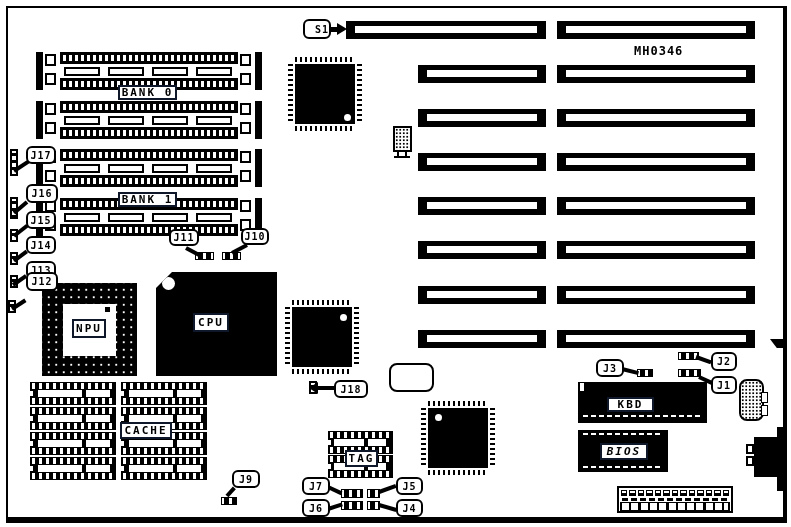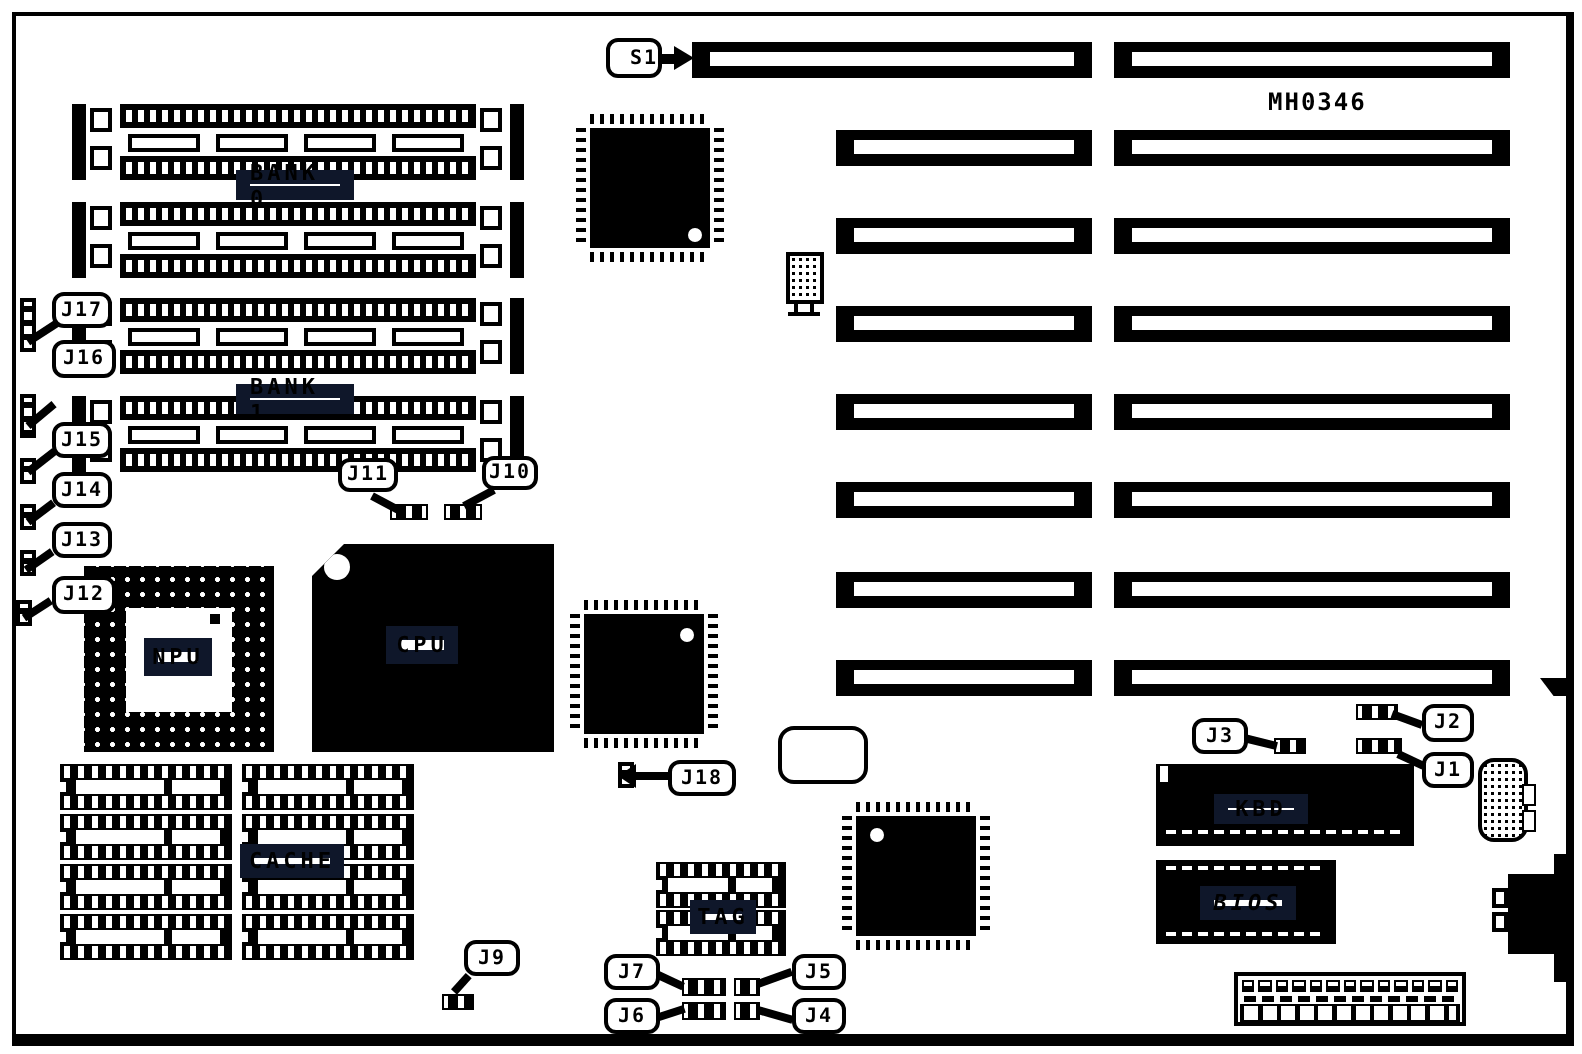--- a/index.html
+++ b/index.html
@@ -32,21 +32,21 @@
   
   .qfp{position:absolute;width:74px;height:74px;z-index:10;}
   .qbody{position:absolute;left:7px;top:7px;width:60px;height:60px;background:#000;}
   .qh{position:absolute;height:5px;background:repeating-linear-gradient(90deg,#000 0 2px,transparent 2px 5px);}
   .qv{position:absolute;width:5px;background:repeating-linear-gradient(180deg,#000 0 2px,transparent 2px 5px);}
   .qdot{position:absolute;width:7px;height:7px;border-radius:50%;background:#fff;}
   
   .callout{position:absolute;background:#fff;border:2px solid #000;border-radius:6px;
            font:bold 10px "DejaVu Sans Mono",monospace;letter-spacing:1px;
            display:flex;align-items:center;justify-content:center;z-index:30;box-sizing:border-box;}
-  .chiplabel{position:absolute;background:#fff;border:7px solid #0f172a;
+  .chiplabel{position:absolute;background:#fff;border:2px solid #0f172a;
            font:bold 11px "DejaVu Sans Mono",monospace;letter-spacing:2px;
            display:flex;align-items:center;justify-content:center;z-index:32;box-sizing:border-box;}
   .tail{position:absolute;height:4px;background:#000;transform-origin:left center;z-index:28;}
   .boardid{position:absolute;font:bold 12px "DejaVu Sans Mono",monospace;letter-spacing:1px;z-index:20;}
   .dashline{position:absolute;height:2px;background:repeating-linear-gradient(90deg,#fff 0 5px,transparent 5px 8px);}
 </style>
 </head>
 <body>
 
 <div id="stage">
@@ -395,33 +395,33 @@
 
   <div class="tail" style="left:330px;top:27px;width:10px;height:5px;"></div>
   <div class="abs" style="left:337px;top:23px;width:10px;height:12px;background:#000;clip-path:polygon(0 0,100% 50%,0 100%);z-index:28;"></div>
 
   <div class="callout" style="left:303px;top:19px;width:28px;height:20px;justify-content:flex-end;">
     <span>S1</span>
   </div>
   <div class="callout" style="left:26px;top:146px;width:30px;height:18px;">
     <span>J17</span>
   </div>
-  <div class="callout" style="left:26px;top:170px;width:32px;height:19px;">
+  <div class="callout" style="left:26px;top:184px;width:32px;height:19px;">
     <span>J16</span>
   </div>
   <div class="callout" style="left:26px;top:211px;width:30px;height:18px;">
     <span>J15</span>
   </div>
   <div class="callout" style="left:26px;top:236px;width:30px;height:18px;">
     <span>J14</span>
   </div>
   <div class="callout" style="left:26px;top:261px;width:30px;height:18px;">
     <span>J13</span>
   </div>
-  <div class="callout" style="left:26px;top:288px;width:32px;height:19px;text-align:right;">
+  <div class="callout" style="left:26px;top:272px;width:32px;height:19px;text-align:right;">
     <span>J12</span>
   </div>
   <div class="callout" style="left:169px;top:229px;width:30px;height:17px;">
     <span>J11</span>
   </div>
   <div class="callout" style="left:241px;top:228px;width:28px;height:17px;">
     <span>J10</span>
   </div>
   <div class="callout" style="left:334px;top:380px;width:34px;height:18px;">
     <span>J18</span>

